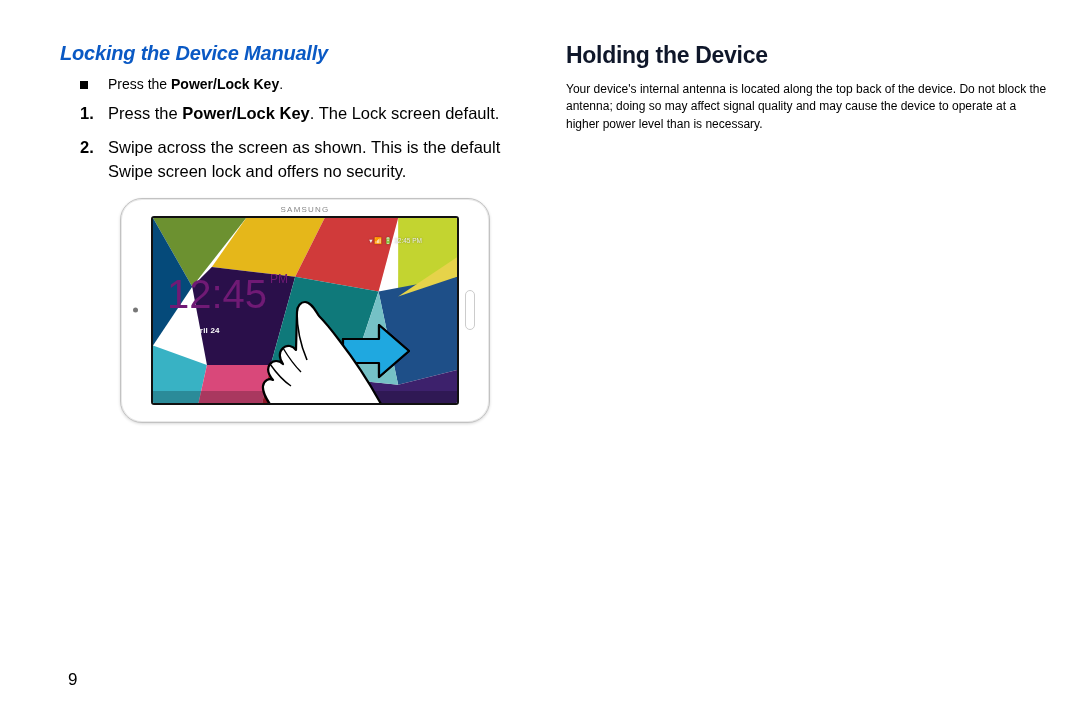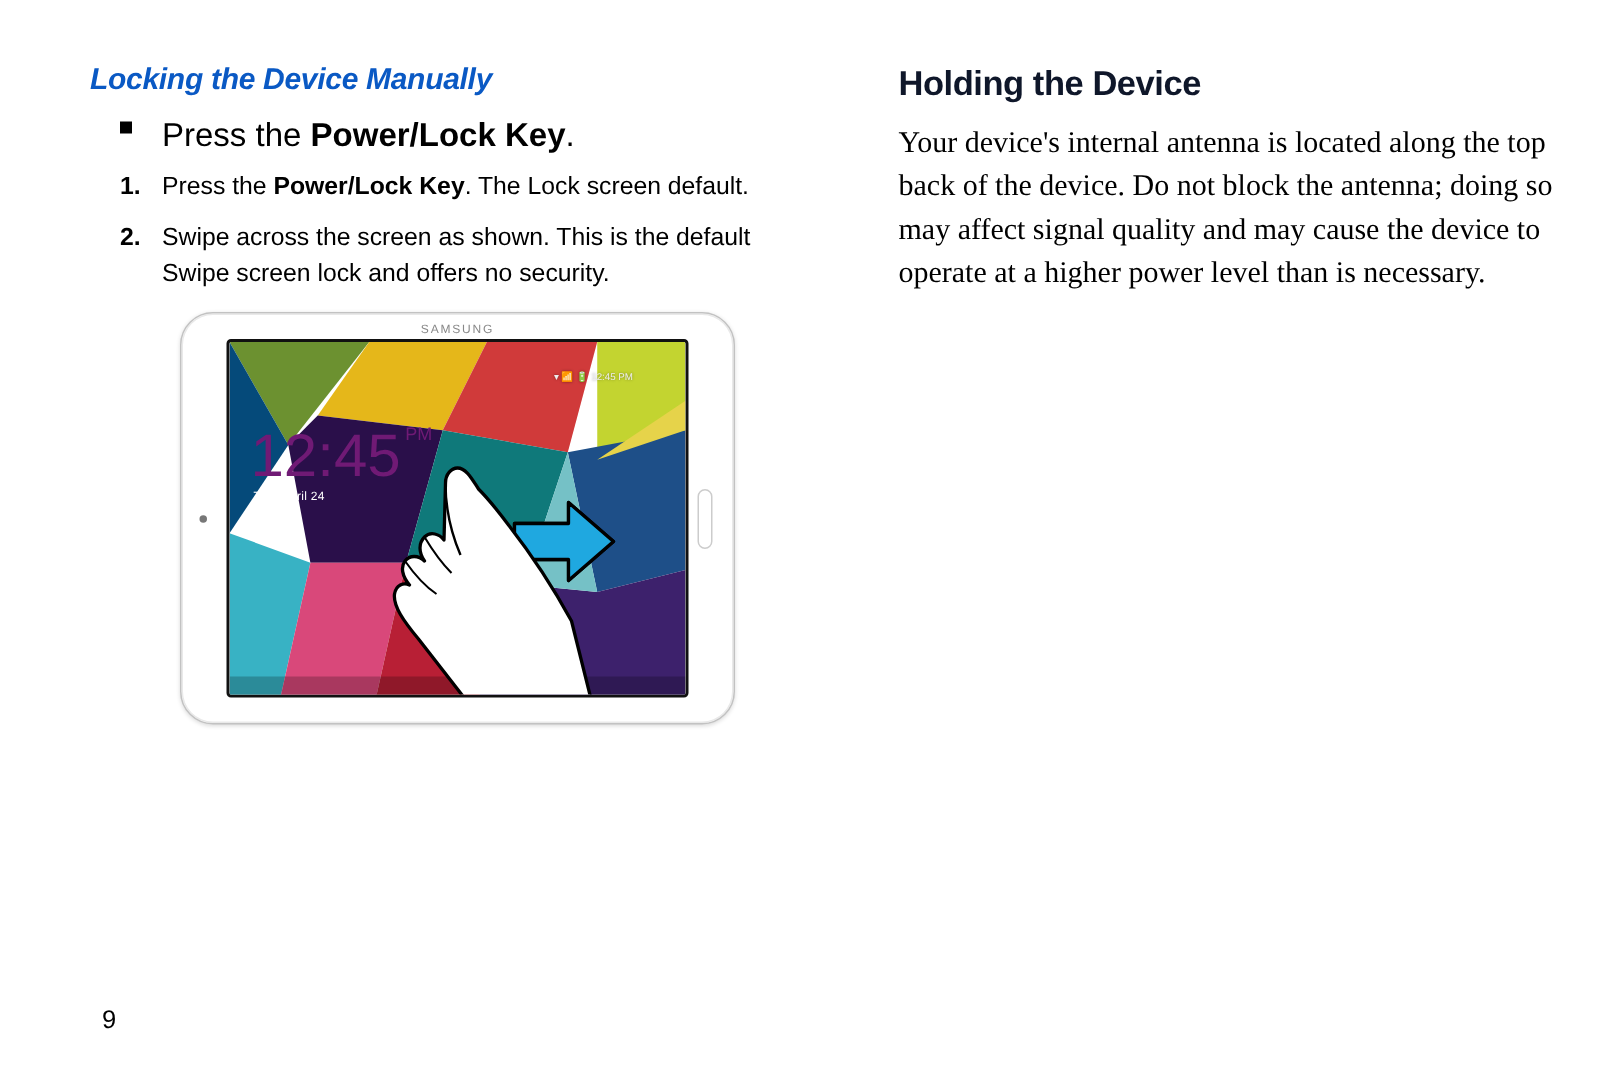--- a/index.html
+++ b/index.html
@@ -8,21 +8,21 @@
       height: 720px;
       background: #ffffff;
       font-family: "Helvetica Neue", Helvetica, Arial, sans-serif;
       color: #000;
       position: relative;
       overflow: hidden;
     }
     .page {
       display: flex;
       padding: 40px 30px 20px 60px;
-      gap: 69px;
+      gap: 36px;
       height: 100%;
     }
     .col { flex: 1; }
     .col-left { flex: 0 0 470px; }
     .col-right { flex: 1; }
     .h-blue-italic {
       color: #0a59c4;
       font-style: italic;
       font-weight: 700;
       font-size: 20px;
@@ -32,21 +32,21 @@
     .h-blue-big {
       color: #0f172a;
       font-weight: 800;
       font-size: 23px;
       margin: 2px 0 12px 0;
       letter-spacing: -0.3px;
     }
     .bullet-row {
       display: flex;
       align-items: flex-start;
-      font-size: 22px;
+      font-size: 14px;
       margin: 0 0 8px 20px;
       line-height: 1.35;
     }
     .bullet-row .sq {
       width: 8px; height: 8px; background:#000; margin-top:6px; margin-right: 20px; flex:0 0 8px;
     }
     .numlist {
       list-style: none;
       counter-reset: item;
       margin: 0 0 14px 20px;
@@ -59,33 +59,32 @@
       position: relative;
       padding-left: 28px;
     }
     .numlist li::before {
       content: counter(item) ".";
       position: absolute; left: 0; top: 0;
       font-weight: 700;
     }
     .b { font-weight: 700; }
     .body-p {
-      font-size: 20px;
+      font-size: 12px;
       line-height: 1.45;
-      font-family: Liberation Serif, serif;
     }
 
     
     .device-wrap {
       width: 370px;
       margin: 8px 0 0 60px;
       position: relative;
     }
     .tablet-shell {
-      width: 370px; height: 275px;
+      width: 370px; height: 225px;
       background: #fff;
       border: 1px solid #c2c2c2;
       border-radius: 22px;
       box-shadow: 0 1px 3px rgba(0,0,0,0.15), inset 0 0 0 1px #e9e9e9;
       position: relative;
     }
     .bezel-brand {
       position: absolute; top: 6px; left: 0; right: 0; text-align: center;
       font-size: 8px; letter-spacing: 1.2px; color: #888;
     }
@@ -110,21 +109,21 @@
     }
     .poly-bg {
       position:absolute; inset:0;
     }
     .clock-overlay {
       position:absolute; left: 14px; top: 54px; color: #701a75;
       display:flex; align-items:flex-start;
     }
     .clock-time { font-size: 40px; font-weight: 200; letter-spacing: 0px; }
     .clock-ampm { font-size: 12px; font-weight: 400; margin-left: 3px; }
-    .clock-date { position:absolute; left: 16px; top: 98px; color:#fff; font-size: 8px; font-weight:400; letter-spacing: 0.2px; }
+    .clock-date { position:absolute; left: 16px; top: 108px; color:#fff; font-size: 8px; font-weight:700; letter-spacing: 0.2px; }
 
     
     .hand { position:absolute; left: 108px; top: 82px; z-index:5; }
 
     
     .arrow {
       position:absolute; left: 188px; top: 105px; z-index:4;
       filter: drop-shadow(0 0 0 #000);
     }
 

